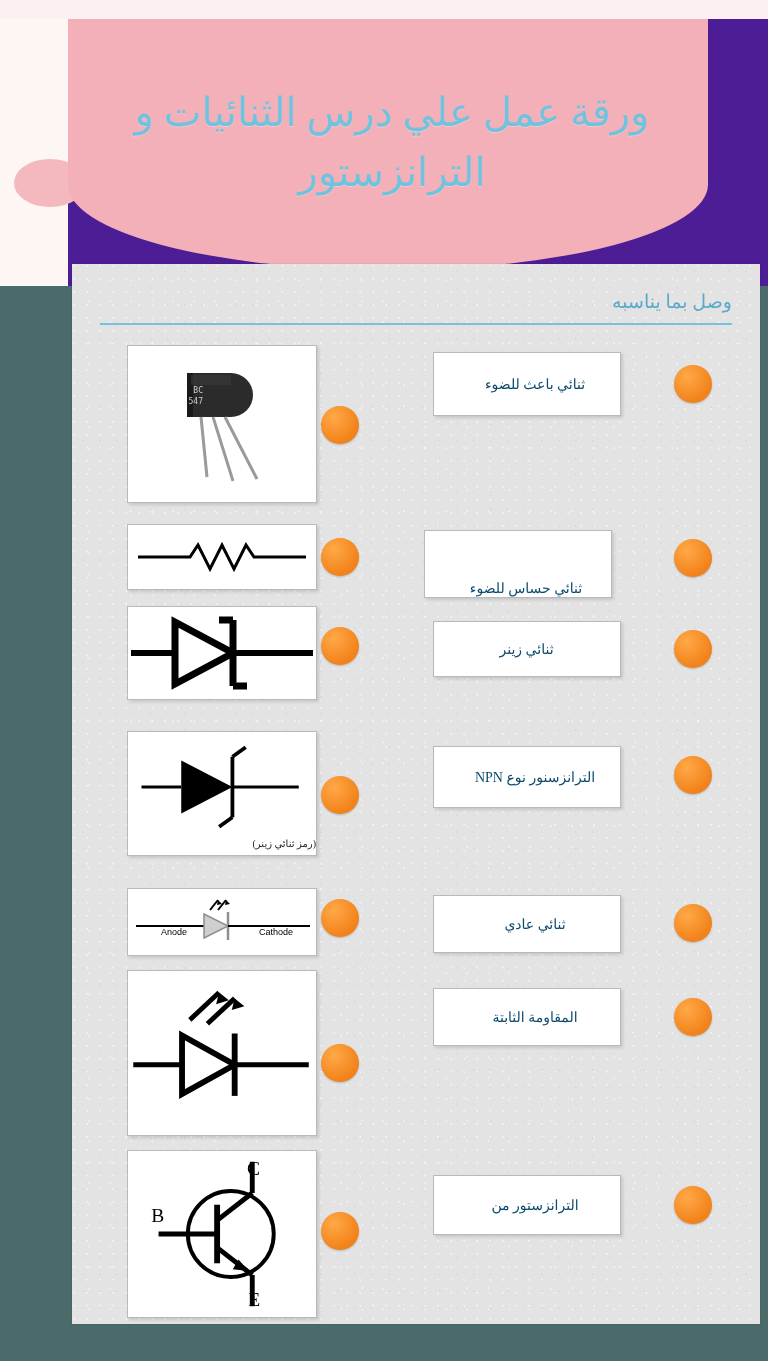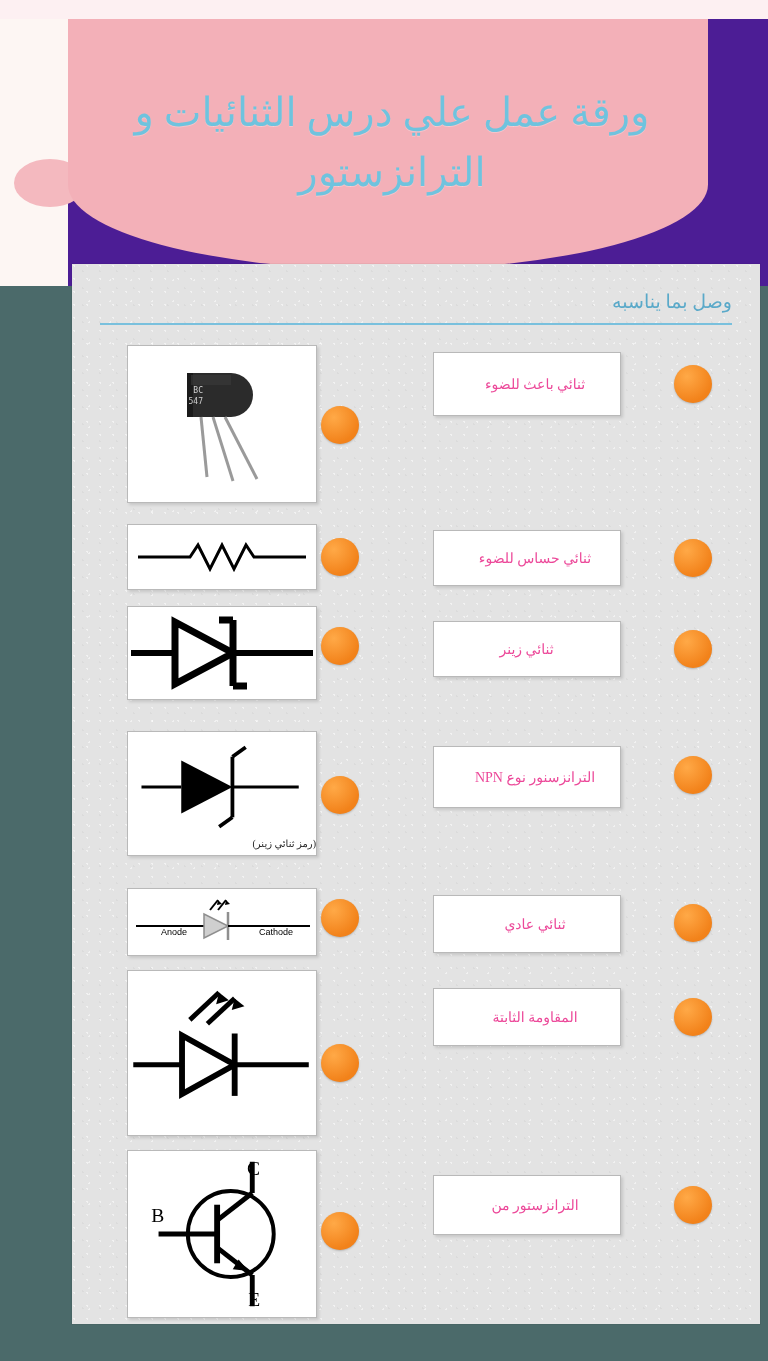--- a/index.html
+++ b/index.html
@@ -118,21 +118,21 @@
   
   .label-card {
     position: absolute;
     background: #ffffff;
     border: 1px solid #b9b9b9;
     box-shadow: 2px 2px 3px rgba(0,0,0,0.13);
     display: flex;
     align-items: center;
     justify-content: center;
     text-align: center;
-    color: #ec4899;
+    color: #0c4a6e;
     font-size: 14px;
     font-family: "Liberation Serif", serif;
     direction: rtl;
     padding: 0 18px 0 34px;
   }
 
   .pic-card {
     position: absolute;
     background: #ffffff;
     border: 1px solid #b9b9b9;
@@ -210,21 +210,21 @@
               <path d="M56 58 L76 122" stroke="#9a9a9a" stroke-width="3" fill="none"></path>
               <path d="M68 58 L100 120" stroke="#9a9a9a" stroke-width="3" fill="none"></path>
             </g>
           </svg>
         </div>
       </div>
       <div class="dot" style="left:221px; top:72px;"></div>
     </div>
 
     <div class="row" style="top:188px;height:70px;">
-      <div class="label-card" style="left:333px; top:8px; width:188px; height:56px;">
+      <div class="label-card" style="left:324px; top:8px; width:188px; height:68px;align-items:flex-end;">
         <span>ثنائي حساس للضوء</span>
       </div>
       <div class="dot" style="left:574px; top:17px;"></div>
 
       <div class="pic-card" style="left:27px; top:2px; width:190px; height:66px;">
         <div>
           <svg viewBox="0 0 180 40" width="180" height="40">
             <path d="M6 20 H58 L66 8 L78 32 L90 8 L102 32 L114 8 L122 20 H174" stroke="#000" stroke-width="3" fill="none" stroke-linejoin="miter"></path>
           </svg>
         </div>

